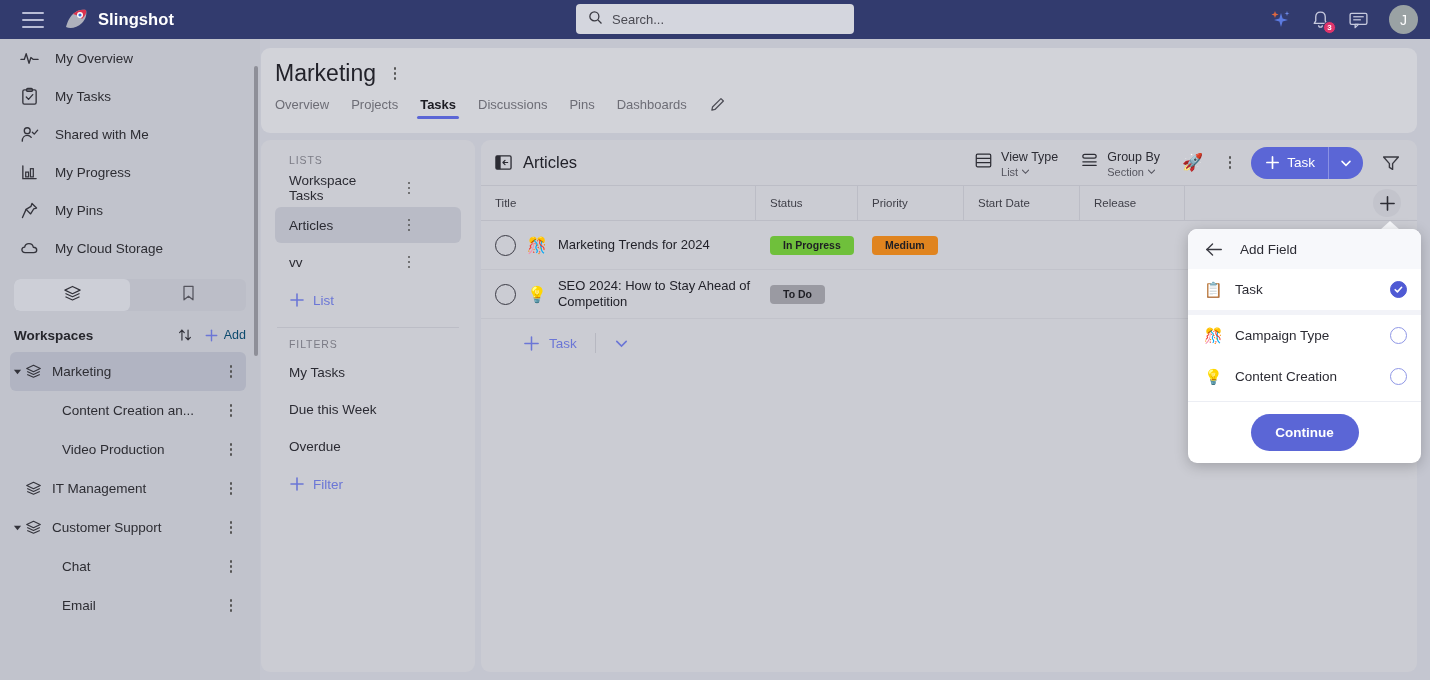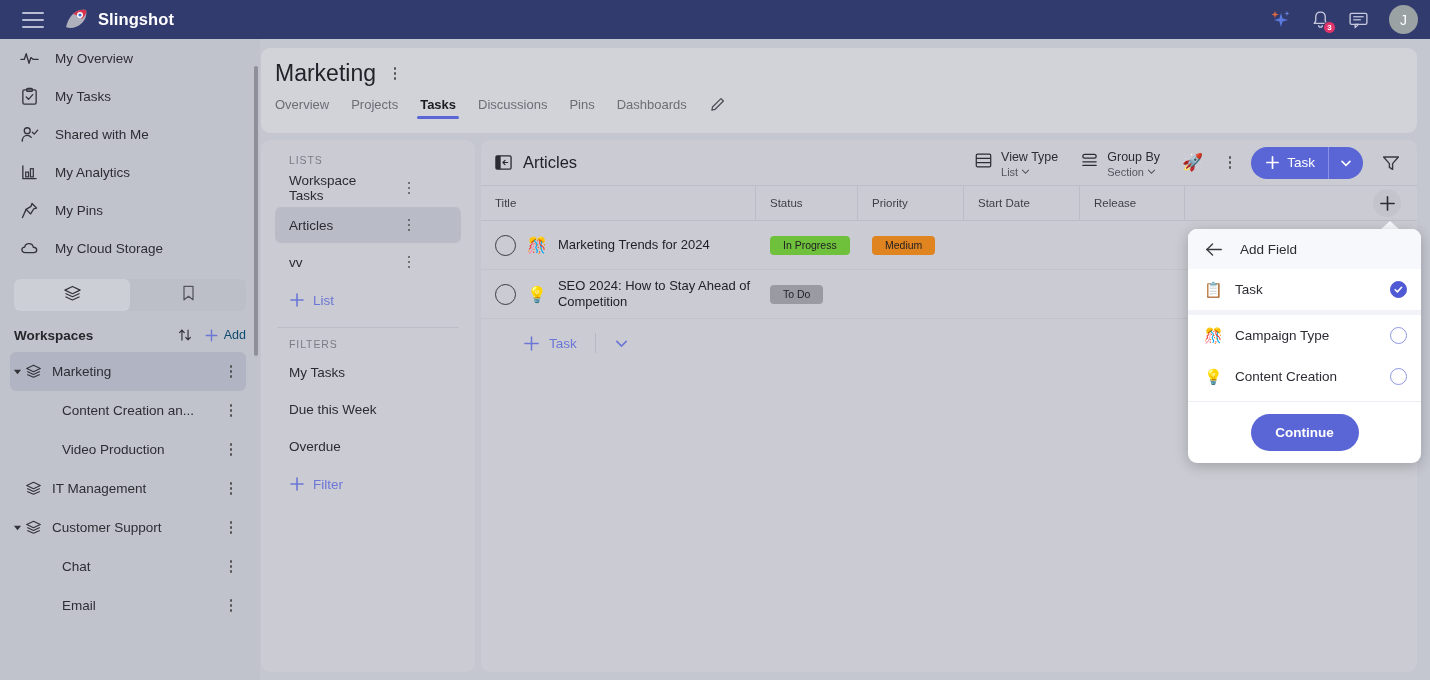--- a/index.html
+++ b/index.html
@@ -166,21 +166,21 @@
   .cell.c1 { width: 102px; }
   .cell.c2 { width: 106px; }
   .cell.c3 { width: 116px; }
   .cell.c4 { width: 105px; }
   .cell.crest { flex: 1; justify-content: flex-start; padding-left: 40px; color: #8c8d96; }
   .circle { width: 21px; height: 21px; border: 1.6px solid #3a3a44; border-radius: 50%; flex: 0 0 21px; cursor: pointer; }
   .emoji { font-size: 16px; flex: 0 0 18px; }
   .ttl { font-size: 13px; color: #22222a; line-height: 16px; }
   .chip {
     height: 19px; border-radius: 4px; color: #1e1e24; font-size: 10.5px;
-    font-weight: normal; display: inline-flex; align-items: center; justify-content: center;
+    font-weight: bold; display: inline-flex; align-items: center; justify-content: center;
     padding: 0 13px; cursor: pointer;
   }
   .addtask-row { display: flex; align-items: center; height: 48px; padding-left: 42px; gap: 0; }
   .addtask-row .lnk { display: flex; align-items: center; gap: 9px; color: #6b76d6; font-size: 13.5px; cursor: pointer; }
   .addtask-row .vsep { width: 1px; height: 20px; background: #b7b8c1; margin: 0 18px; }
   .addtask-row .dd { cursor: pointer; display: flex; align-items: center; }
 
   
   .popup {
     position: absolute; left: 1188px; top: 229px; width: 233px; height: 234px;
@@ -232,20 +232,29 @@
         <svg width="25" height="25" viewBox="0 0 25 25">
           <path d="M2 20 C6 22 13 21 18 16 C22 12 23 7 22 3 C18 2 13 3 9 7 C4 12 3 17 2 20 Z" fill="#aeb1bc"></path>
           <path d="M22 3 C18 2 13 3 9 7 C12 8 16 9 18 12 C21 9 23 6 22 3 Z" fill="#d9324f"></path>
           <circle cx="16" cy="8" r="3" fill="#ffffff"></circle>
           <circle cx="16" cy="8" r="1.6" fill="#3b6fd4"></circle>
         </svg>
       </span>
       <span class="brand">Slingshot</span>
     </div>
 
+    <div class="search-box">
+      <span>
+        <svg width="15" height="15" viewBox="0 0 16 16">
+            <circle cx="6.8" cy="6.8" r="4.8" fill="none" stroke="#3a3a42" stroke-width="1.4"></circle>
+            <line x1="10.3" y1="10.3" x2="14.4" y2="14.4" stroke="#3a3a42" stroke-width="1.4"></line>
+          </svg>
+      </span>
+      <span class="search-ph">Search...</span>
+    </div>
 
     <div class="topright">
       <span class="ticon">
         <svg width="24" height="22" viewBox="0 0 24 22">
           <path d="M12 4 L13.6 9.4 L19 11 L13.6 12.6 L12 18 L10.4 12.6 L5 11 L10.4 9.4 Z" fill="#5b7ae0"></path>
           <path d="M6 2 L6.9 4.6 L9.5 5.5 L6.9 6.4 L6 9 L5.1 6.4 L2.5 5.5 L5.1 4.6 Z" fill="#e0683f"></path>
           <path d="M18 2 L18.6 3.9 L20.5 4.5 L18.6 5.1 L18 7 L17.4 5.1 L15.5 4.5 L17.4 3.9 Z" fill="#6f8ae8"></path>
         </svg>
       </span>
       <span class="ticon">
@@ -301,21 +310,21 @@
     </div>
 
     <div class="nav-item">
       <span class="nav-icon">
         <svg width="19" height="19" viewBox="0 0 20 20">
             <path d="M3 3 v13.4 h14" fill="none" stroke="#33333b" stroke-width="1.4" stroke-linecap="round"></path>
             <rect x="6" y="9.6" width="3" height="5" fill="none" stroke="#33333b" stroke-width="1.3"></rect>
             <rect x="11" y="6" width="3" height="8.6" fill="none" stroke="#33333b" stroke-width="1.3"></rect>
           </svg>
       </span>
-      <span>My Analytics</span>
+      <span>My Progress</span>
     </div>
 
     <div class="nav-item">
       <span class="nav-icon">
         <svg width="19" height="19" viewBox="0 0 20 20">
             <path d="M12.6 2.6 L17.4 7.4 L14.4 8.4 L11.2 13.6 L6.4 8.8 L11.6 5.6 Z" fill="none" stroke="#33333b" stroke-width="1.4" stroke-linejoin="round"></path>
             <line x1="6.4" y1="8.8" x2="2.6" y2="17.4" stroke="#33333b" stroke-width="1.4" stroke-linecap="round"></line>
           </svg>
       </span>
       <span>My Pins</span>

